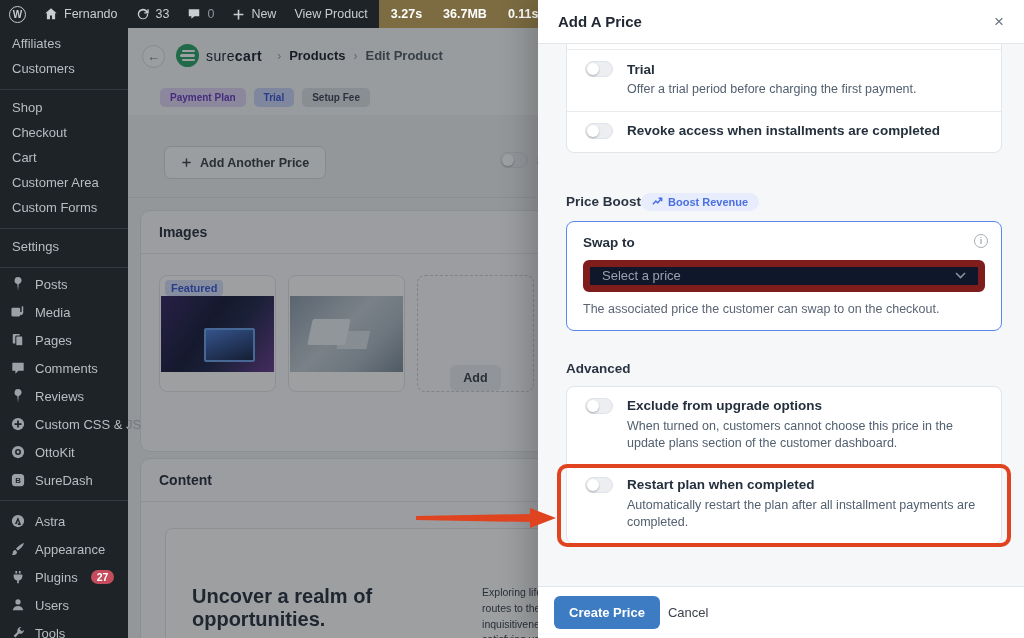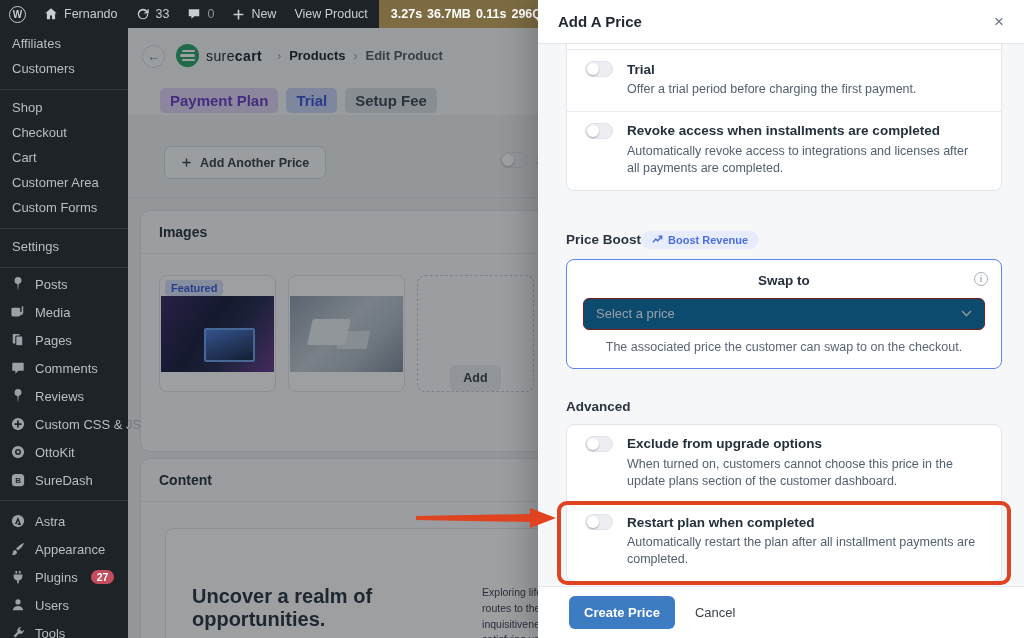--- a/index.html
+++ b/index.html
@@ -10,21 +10,21 @@
   
   .adminbar { position:absolute; left:0; top:0; width:100%; height:28px;
     background:#1d2327; color:#c9cdd1; display:flex; align-items:stretch;
     font-size:12.5px; z-index:20; }
   .ab-item { display:flex; align-items:center; gap:6px; padding:0 9px; cursor:pointer; }
   .ab-item svg { display:block; }
   .ab-dim { color:#8d949a; }
   .wp-circle { width:17px; height:17px; border:1.6px solid #c9cdd1; border-radius:50%;
     display:flex; align-items:center; justify-content:center; font-size:10px; font-weight:700; }
   .qm-stats { margin-left:2px; background:#7d6c42; color:#fff; display:flex;
-    align-items:center; gap:5px; padding:0 12px; font-weight:600; }
+    align-items:center; gap:21px; padding:0 12px; font-weight:600; }
 
   
   .sidebar { position:absolute; left:0; top:28px; bottom:0; width:128px;
     background:#1d2327; z-index:20; font-size:13px; color:#b9bec3; }
   .sb-sub { padding:3px 0 6px; }
   .sb-sub .sb-item { padding:5px 8px 5px 12px; }
   .sb-sep { border-top:1px solid #33393f; margin:2px 0; }
   .sb-item { display:flex; align-items:center; gap:9px; padding:6px 6px 6px 10px;
     cursor:pointer; white-space:nowrap; }
   .sb-ico { width:16px; height:16px; flex:0 0 16px; display:flex; align-items:center;
@@ -47,21 +47,21 @@
   .sc-logo i:nth-child(1){ width:13px; margin-left:2px; }
   .sc-logo i:nth-child(2){ width:15px; }
   .sc-logo i:nth-child(3){ width:13px; margin-left:2px; }
   .sc-word { font-size:14px; color:#1d2533; letter-spacing:.4px; }
   .sc-word b { font-weight:800; }
   .crumbs { display:flex; align-items:center; gap:8px; margin-left:8px; font-size:13px; }
   .crumb-sep { color:#9aa2ab; font-size:12px; }
   .crumb-strong { font-weight:700; color:#1e2430; }
   .crumb-muted { font-weight:600; color:#555e68; }
   .pills { position:absolute; left:32px; top:60px; display:flex; gap:8px; }
-  .pill { font-size:15px; font-weight:700; padding:4px 10px; border-radius:5px; cursor:pointer; }
+  .pill { font-size:10px; font-weight:700; padding:4px 10px; border-radius:5px; cursor:pointer; }
   .pill-purple { background:#e2d6f7; color:#6b3fc4; }
   .pill-indigo { background:#ccd6f8; color:#3d55d8; }
   .pill-gray   { background:#dde1e7; color:#3f4a58; }
 
   .add-price-btn { position:absolute; left:36px; top:118px; height:33px; padding:0 16px;
     background:#fbfcfc; border:1px solid #d6dade; border-radius:7px; font-size:12.5px;
     font-weight:600; color:#3c434a; display:flex; align-items:center; gap:8px; cursor:pointer;
     font-family:inherit; }
   .mini-toggle-wrap { position:absolute; left:372px; top:124px; display:flex;
     align-items:center; gap:9px; font-size:13px; font-weight:700; color:#2b3442; }
@@ -122,36 +122,36 @@
     color:#52606f; }
   .tg { width:28px; height:16px; border-radius:999px; background:#eceef2;
     border:1px solid #dfe2e7; position:relative; cursor:pointer; align-self:center; }
   .tg::after { content:''; position:absolute; left:1px; top:1px; width:12px; height:12px;
     border-radius:50%; background:#fff; box-shadow:0 1px 2px rgba(0,0,0,.28); }
   .section-head { margin:40px 0 10px; display:flex; align-items:center; 
     font-size:13.5px; font-weight:700; color:#2b3442; }
   .boost-badge { background:#e7edfc; color:#4a6fe0; font-size:11px; font-weight:700;
     padding:3px 11px; border-radius:999px; display:inline-flex; align-items:center; gap:5px; }
   .boost-card { background:#fff; border:1.5px solid #5c87ee; border-radius:8px;
-    padding:13px 16px 14px; position:relative;text-align:center; }
+    padding:13px 16px 14px; position:relative; }
   .swap-label { font-size:13.5px; font-weight:700; color:#25303d; }
   .info-ic { position:absolute; right:13px; top:12px; width:14px; height:14px;
     border:1.3px solid #a6adb6; border-radius:50%; color:#a6adb6; font-size:9px;
     display:flex; align-items:center; justify-content:center; font-weight:700; }
-  .select { margin-top:10px; height:32px; border:1px solid #7f1d1d; border-radius:6px;
-    background:#0c4a6e; display:flex; align-items:center; padding:0 12px; cursor:pointer; }
+  .select { margin-top:10px; height:32px; border:7px solid #7f1d1d; border-radius:6px;
+    background:#0f172a; display:flex; align-items:center; padding:0 12px; cursor:pointer; }
   .select-ph { font-size:13px; color:#9aa1ab; }
   .select svg { margin-left:auto; }
   .helper { margin-top:10px; font-size:12.5px; color:#5b6574; }
   .advanced-head { margin:30px 0 10px; }
   .hl { position:relative; }
   .hl::before { content:''; position:absolute; left:-10px; right:-10px; top:-2px; bottom:-4px;
     border:4px solid #e0431f; border-radius:10px; pointer-events:none; }
   .modal-foot { flex:0 0 52px; background:#fff; border-top:1px solid #e4e7ea;
-    display:flex; align-items:center; gap:20px; padding:0 31px; }
+    display:flex; align-items:center; gap:8px; padding:0 16px; }
   .btn-primary { background:#3d7cc2; color:#fff; border:none; border-radius:6px;
     padding:9px 15px; font-size:13px; font-weight:700; cursor:pointer; font-family:inherit; }
   .btn-cancel { background:none; border:none; font-size:13px; font-weight:400;
     color:#3c434a; cursor:pointer; font-family:inherit; }
 
   
   .anno-arrow { position:absolute; left:416px; top:506px; z-index:60; pointer-events:none; }
 </style>
 </head>
 <body>
@@ -435,21 +435,20 @@
       <div class="mcard cardA">
         <div class="sliver"></div>
         <div class="trow">
           <span class="tg"></span>
           <span class="trow-label">Trial</span>
           <span class="trow-desc">Offer a trial period before charging the first payment.</span>
         </div>
         <div class="trow">
           <span class="tg"></span>
           <span class="trow-label">Revoke access when installments are completed</span>
-          <span class="trow-desc">Automatically revoke access to integrations and licenses after all payments are completed.</span>
         </div>
       </div>
 
       <div class="section-head">
         <span>Price Boost</span>
         <span class="boost-badge">
           <svg width="11" height="9" viewBox="0 0 12 9" fill="none" stroke="#4a6fe0" stroke-width="1.6">
               <path d="M1 7.5 4.2 4l2 2L10.5 1"></path>
               <path d="M7.2 1h3.3v3.3" fill="none"></path>
             </svg>

